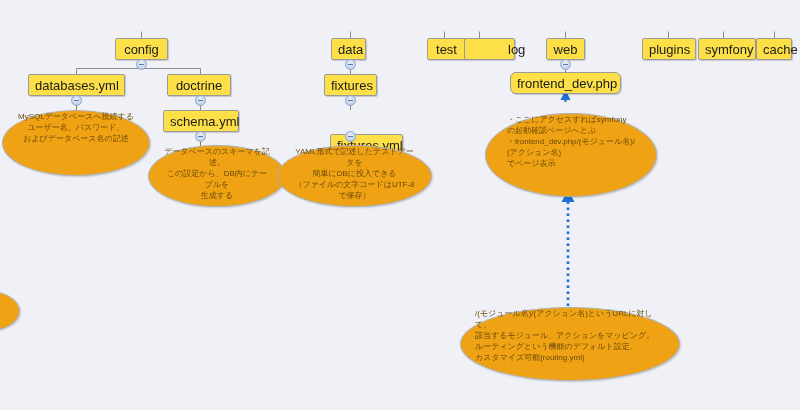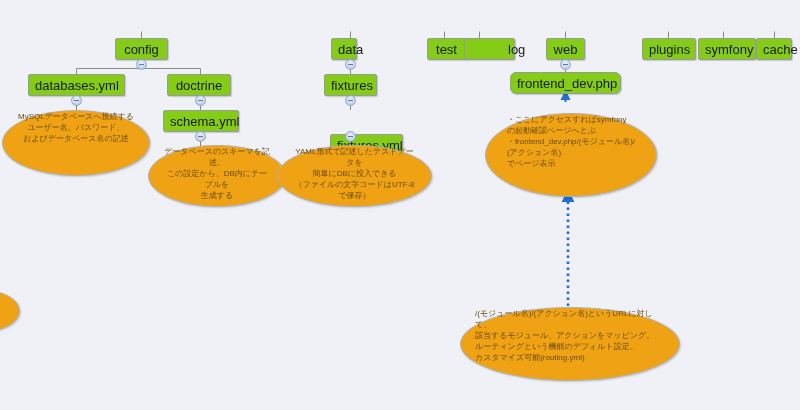--- a/index.html
+++ b/index.html
@@ -9,21 +9,21 @@
     font-family:"Liberation Sans","DejaVu Sans",sans-serif;
     position:relative;
   }
   #canvas{position:absolute;left:0;top:0;width:800px;height:410px;}
   #svg-layer{position:absolute;left:0;top:0;width:800px;height:410px;}
 
   
   .node{
     position:absolute;
     box-sizing:border-box;
-    background:#84cc16;
+    background:#fde047;
     border:1px solid #9a9a9a;
     border-radius:2px;
     color:#1a1a1a;
     font-size:13px;
     line-height:19px;
     height:22px;
     padding:1px 6px 0 6px;
     white-space:nowrap;
     box-shadow:1px 1px 1px rgba(0,0,0,0.18);
     text-align:center;
@@ -113,21 +113,21 @@
 
     <line x1="568" y1="318" x2="568" y2="200" stroke="#1f6fd0" stroke-width="2.6" stroke-dasharray="2.6 3.4" stroke-linecap="butt"></line>
     <polygon points="568,190 561.5,202 574.5,202" fill="#1f6fd0"></polygon>
   </svg>
 
   <div class="node" style="left:115px;top:38px;width:53px;">config</div>
   <div class="node" style="left:28px;top:74px;width:97px;">databases.yml</div>
   <div class="node" style="left:167px;top:74px;width:64px;">doctrine</div>
   <div class="node" style="left:163px;top:110px;width:76px;">schema.yml</div>
 
-  <div class="node" style="left:331px;top:38px;width:26px;text-align:right;">data</div>
+  <div class="node" style="left:331px;top:38px;width:35px;text-align:right;">data</div>
   <div class="node" style="left:324px;top:74px;width:53px;">fixtures</div>
   <div class="node" style="left:330px;top:110px;width:73px;margin-top:24px;">fixtures.yml</div>
 
   <div class="node" style="left:427px;top:38px;width:39px;">test</div>
   <div class="node" style="left:464px;top:38px;width:32px;padding-left:43px;">log</div>
 
   <div class="node" style="left:546px;top:38px;width:39px;">web</div>
   <div class="node" style="left:510px;top:72px;width:111px;border-radius:6px;">frontend_dev.php</div>
 
   <div class="node" style="left:642px;top:38px;width:54px;">plugins</div>

